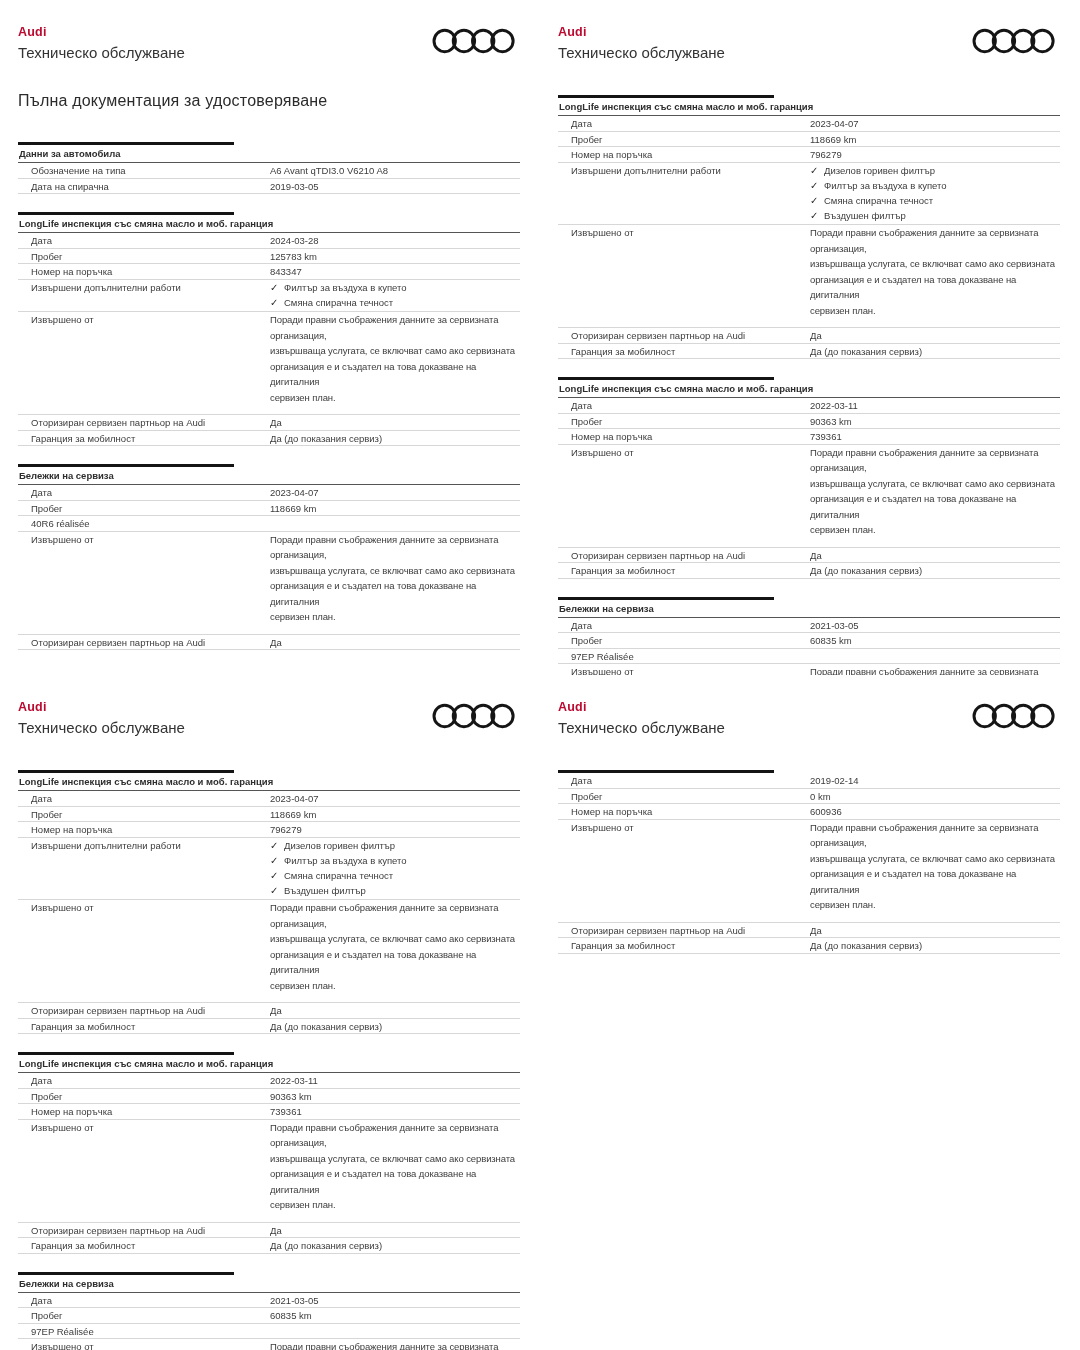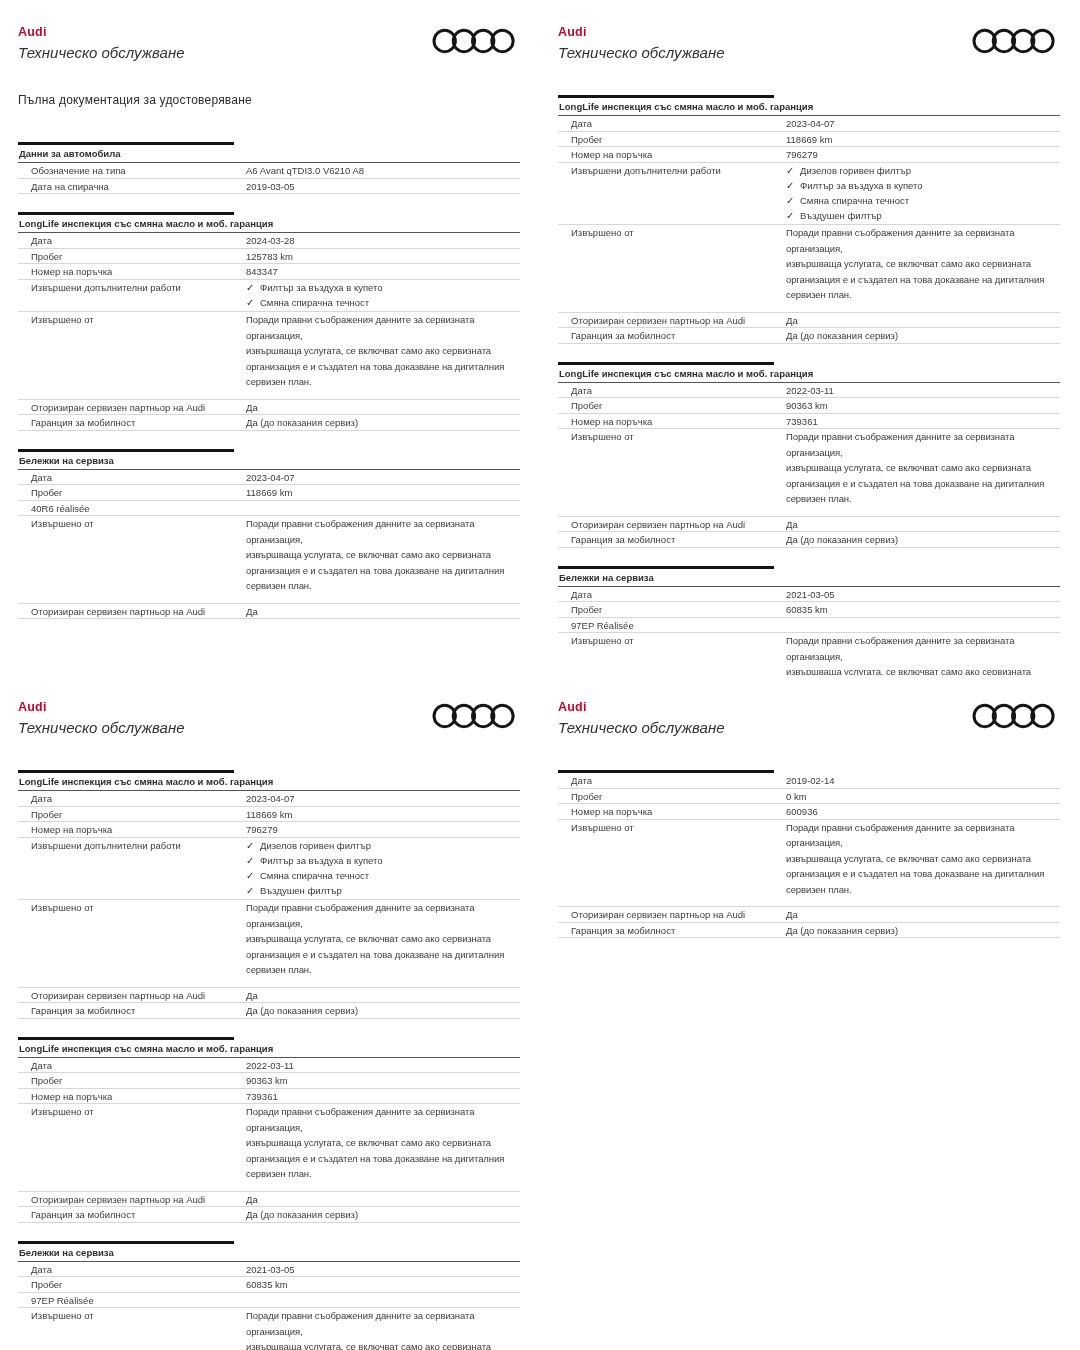--- a/index.html
+++ b/index.html
@@ -31,26 +31,25 @@
     font-size: 12.5px;
     font-weight: bold;
     line-height: 15px;
     letter-spacing: 0.2px;
   }
   .page-subtitle {
     font-size: 15px;
     line-height: 18px;
     margin-top: 4px;
     color: #333333;
-    font-style: italic;
   }
   .rings-svg { width: 88px; height: 28px; flex: none; margin-top: 2px; margin-right: 2px; }
   .doc-title {
     margin-top: 29px;
-    font-size: 12px;
+    font-size: 16px;
     font-weight: 400;
     line-height: 19px;
     color: #2b2b2b;
     letter-spacing: 0.2px;
   }
   .sections { margin-top: 33px; }
   .page-tl .sections { margin-top: 32px; }
   .tsection { margin-bottom: 18px; }
   .tsection-bar { width: 216px; height: 3px; background: var(--bar, #141414); }
   .tsection-title {
@@ -61,20 +60,21 @@
     border-bottom: 1px solid var(--rule-dark, #555555);
     color: #2e2e2e;
   }
   .trow {
     display: flex;
     align-items: flex-start;
     font-size: 9.5px;
     line-height: 11px;
     padding: 2px 0 1.5px;
     border-bottom: 1px solid var(--rule-light, #d7d7d7);
+    gap: 24px;
   }
   .trow-label { width: 228px; flex: none; padding-left: 13px; color: #3c3c3c; }
   .trow-value { flex: 1; color: #3c3c3c; }
   .legal-row { padding-bottom: 9px; justify-content: center; }
   .legal-text {
     white-space: pre-line;
     line-height: 15.5px;
     letter-spacing: -0.1px;
     margin-top: -2px;
   }

